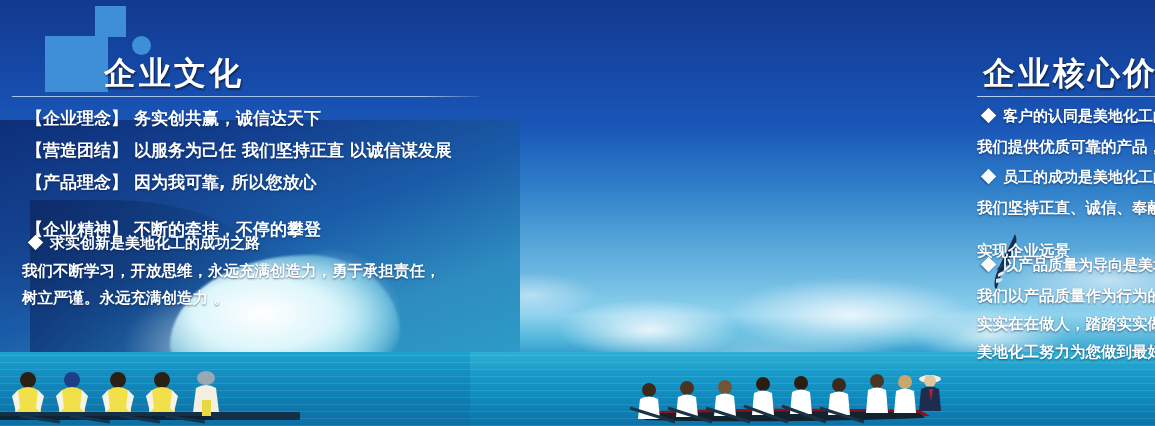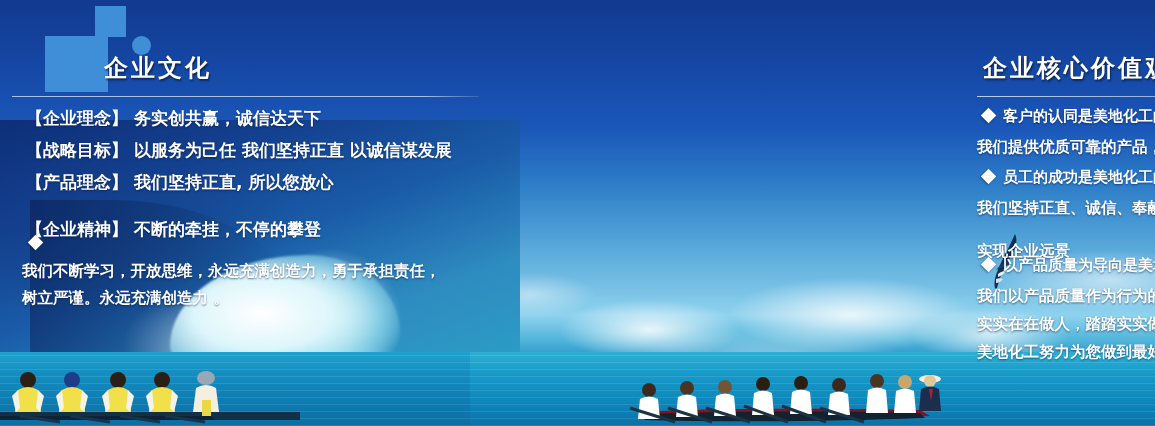--- a/index.html
+++ b/index.html
@@ -90,21 +90,21 @@
   
   .col{position:absolute;top:0;}
   .col-left{left:0;width:480px;}
   .col-right{left:480px;width:675px;}
 
   .heading{
     position:absolute;
     color:#ffffff;
     font-family:"DejaVu Serif","Liberation Serif",serif;
     font-weight:700;
-    font-size:24px;
+    font-size:32px;
     letter-spacing:3px;
     text-shadow:1px 2px 2px rgba(0,0,0,.45), 0 0 1px rgba(0,0,0,.6);
     white-space:nowrap;
     text-align:right;
   }
   .heading-left{left:104px;top:52px;}
   .heading-right{left:503px;top:52px;}
 
   .rule{position:absolute;height:1px;}
   .rule-left{left:12px;top:96px;width:467px;
@@ -260,31 +260,31 @@
   <div class="deco deco-dot"></div>
 
   <div class="col col-left">
     <div class="heading heading-left">企业文化</div>
     <div class="rule rule-left"></div>
 
     <div class="tline kv" id="l0">
       <span class="k">【企业理念】</span><span class="v">务实创共赢，诚信达天下</span>
     </div>
     <div class="tline kv" id="l1">
-      <span class="k">【战略目标】</span><span class="v">以服务为己任  我们坚持正直  以诚信谋发展</span>
+      <span class="k">【营造团结】</span><span class="v">以服务为己任  我们坚持正直  以诚信谋发展</span>
     </div>
     <div class="tline kv" id="l2">
-      <span class="k">【产品理念】</span><span class="v">我们坚持正直, 所以您放心</span>
+      <span class="k">【产品理念】</span><span class="v">因为我可靠, 所以您放心</span>
     </div>
     <div class="tline kv" id="l3">
       <span class="k">【企业精神】</span><span class="v">不断的牵挂，不停的攀登</span>
     </div>
 
     <div class="tline bullet-line" id="lb0">
-      <span class="diamond"></span>
+      <span class="diamond"></span><span>求实创新是美地化工的成功之路</span>
     </div>
     <div class="tline body-line" id="lp0">我们不断学习，开放思维，永远充满创造力，勇于承担责任，</div>
     <div class="tline body-line" id="lp1">树立严谨。永远充满创造力 。</div>
   </div>
 
   <div class="col col-right">
     <div class="heading heading-right">企业核心价值观</div>
     <div class="rule rule-right"></div>
 
     <div class="tline bullet-line" id="rb0">

